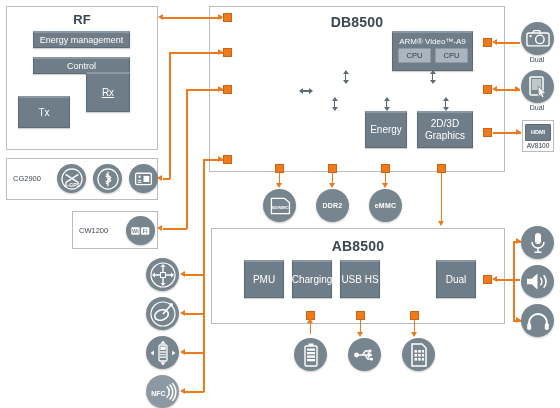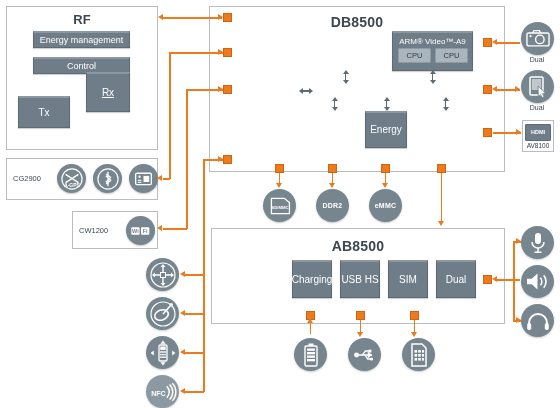--- a/index.html
+++ b/index.html
@@ -139,20 +139,22 @@
     <div class="obox-title" style="top:7px;font-size:14px;">DB8500</div>
   </div>
 
   <div class="gblk" style="left:392px;top:31px;width:81px;height:40px;
               align-items:flex-start;padding-top:3px;font-size:8px;">ARM® Video™-A9</div>
   <div class="cpu" style="left:398px;top:48px;width:33px;height:15px;">CPU</div>
   <div class="cpu" style="left:435px;top:48px;width:33px;height:15px;">CPU</div>
 
 
   <div class="gblk lg" style="left:365px;top:111px;width:42px;height:37px;">Energy</div>
+  <div class="gblk lg" style="left:417px;top:111px;width:56px;height:37px;white-space:pre-line;">2D/3D
+Graphics</div>
 
   <div class="garr" style="left:345px;top:74px;height:8px;"></div>
   <div class="gap gap-u" style="left:342.7px;top:70px;"></div>
   <div class="gap gap-d" style="left:342.7px;top:80px;"></div>
 
   <div class="garr" style="left:432px;top:74px;height:8px;"></div>
   <div class="gap gap-u" style="left:429.7px;top:70px;"></div>
   <div class="gap gap-d" style="left:429.7px;top:80px;"></div>
 
   <div class="garr" style="left:334px;top:101px;height:8px;"></div>
@@ -167,23 +169,23 @@
   <div class="gap gap-u" style="left:442.7px;top:97px;"></div>
   <div class="gap gap-d" style="left:442.7px;top:107px;"></div>
 
   <div class="garrh" style="left:303px;top:90.3px;width:7px;"></div>
   <div class="gaph gaph-l" style="left:299px;top:88px;"></div>
   <div class="gaph gaph-r" style="left:309px;top:88px;"></div>
 
   <div class="obox" style="left:211px;top:228px;width:294px;height:96px;">
     <div class="obox-title" style="top:9px;font-size:14px;">AB8500</div>
   </div>
+  <div class="gblk lg" style="left:244px;top:260px;width:40px;height:38px;">PMU</div>
   <div class="gblk lg" style="left:340px;top:260px;width:40px;height:38px;">USB HS</div>
   <div class="gblk lg" style="left:292px;top:260px;width:40px;height:38px;">Charging</div>
-  <div class="gblk lg" style="left:388px;top:260px;width:40px;height:38px;">SIM</div>
   <div class="gblk lg" style="left:436px;top:260px;width:40px;height:38px;">Dual</div>
 
   <div class="cico" style="left:263px;top:189px;width:33px;height:33px;">
     <svg width="24" height="20" viewBox="0 0 28 22">
       <path d="M4 2 h15 l6 5 v13 h-21 z" fill="none" stroke="#fff" stroke-width="1.5"></path>
       <text x="14" y="15" font-size="5" fill="#fff" text-anchor="middle" font-family="Liberation Sans, sans-serif" font-weight="bold">SD/MMC</text>
     </svg>
   </div>
   <div class="cico" style="left:316px;top:189px;width:33px;height:33px;">
     <span class="txt">DDR2</span>

